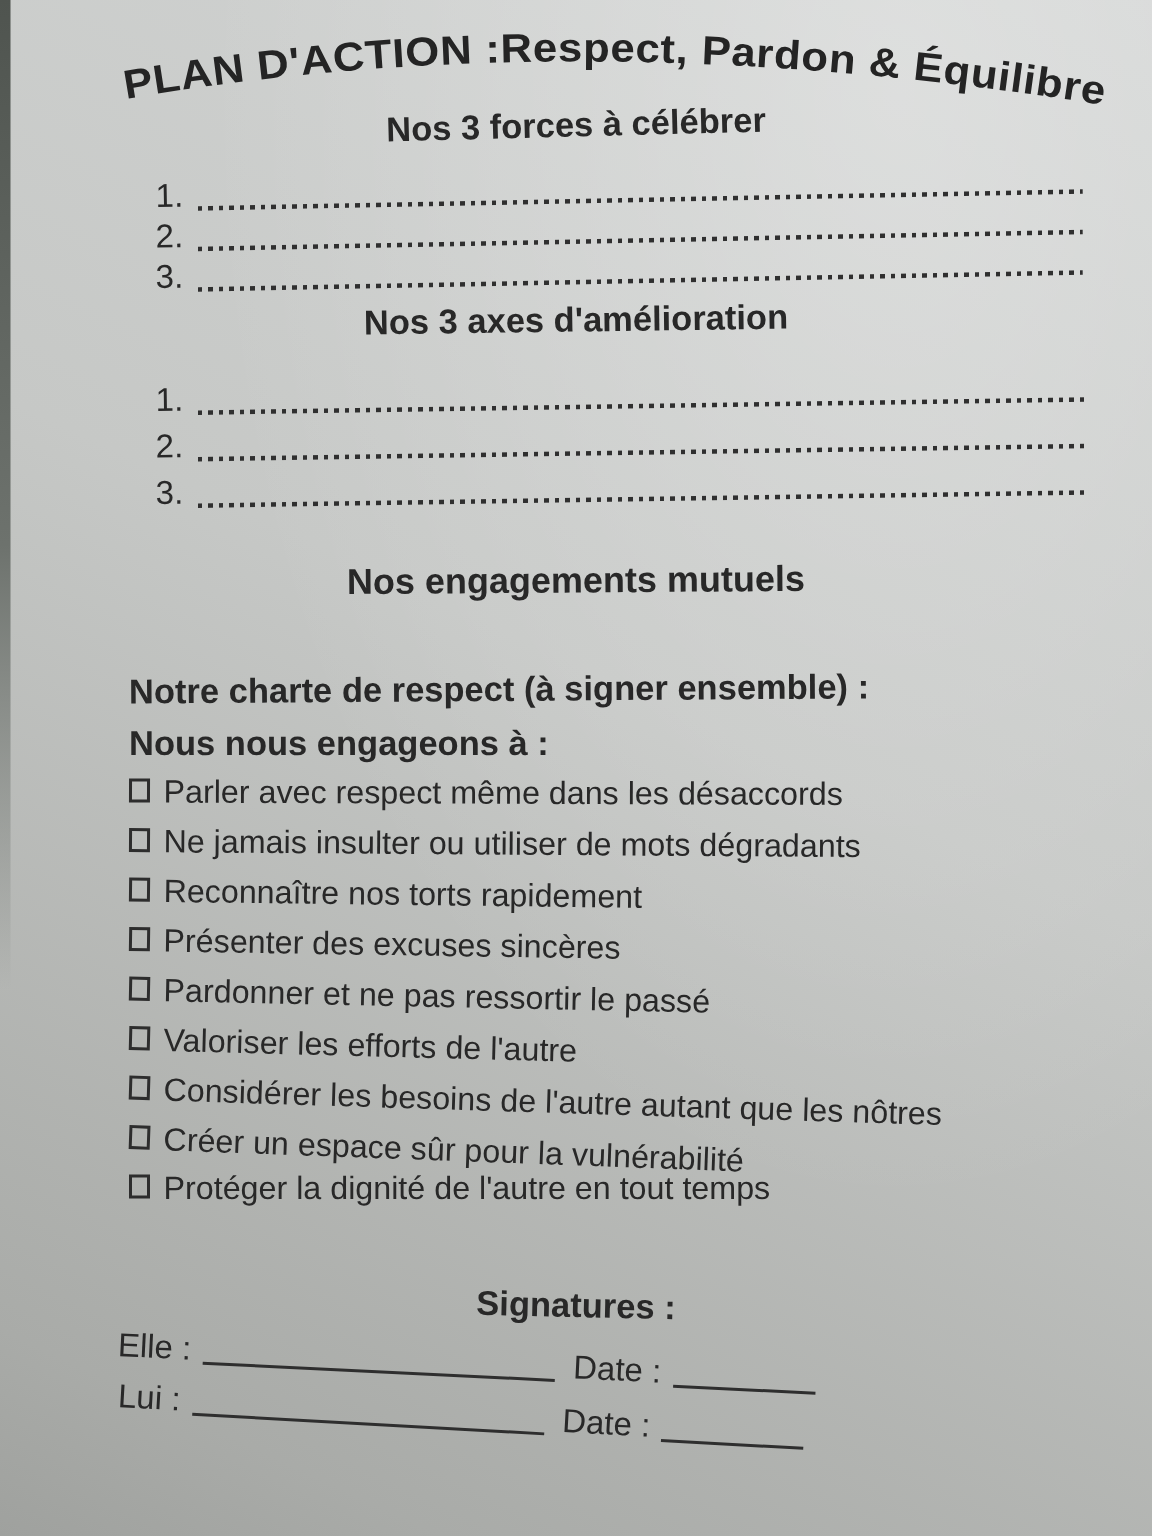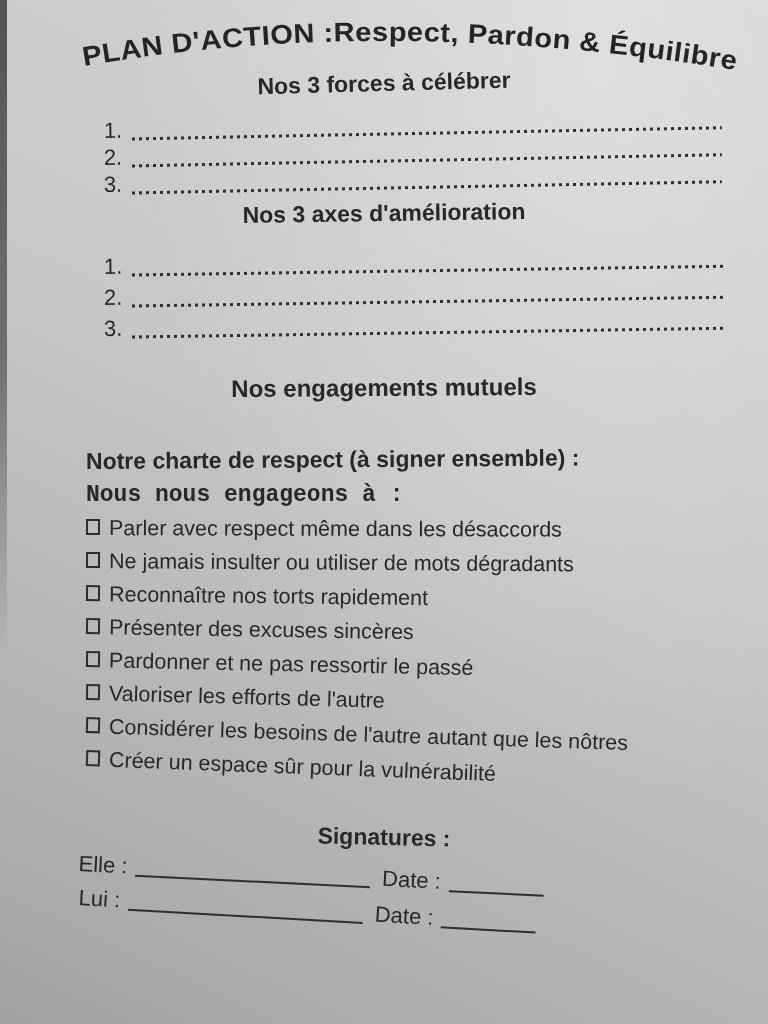--- a/index.html
+++ b/index.html
@@ -35,21 +35,21 @@
     background-image:repeating-linear-gradient(to right, #2f2f2f 0 3px, rgba(0,0,0,0) 3px 7px);
     background-size:100% 3px;
     background-repeat:no-repeat;
     background-position:0 calc(100% - 3px);
   }
   .h-center { text-align:center; font-size:23px; font-weight:bold; }
   .axes-heading { margin-top:2px; transform:rotate(-0.8deg); }
   .engagements-heading { margin-top:32px; font-size:24px; transform:rotate(-0.4deg); }
   .charte { margin:42px 20px 16px 86px; }
   .charte-heading { font-size:23px; font-weight:bold; line-height:34px; transform:rotate(-0.4deg); transform-origin:left center; }
-  .charte-intro { font-size:23px; font-weight:bold; line-height:34px;font-family:Liberation Mono, monospace; }
+  .charte-intro { font-size:23px; font-weight:bold; line-height:34px; }
   .check-item { font-size:21.5px; line-height:33px; white-space:nowrap; transform-origin:left center; }
   .cb {
     display:inline-block; width:10px; height:12px;
     border:2px solid #2d2d2d; margin-right:9px;
     vertical-align:baseline; position:relative; top:0px;
   }
   .check-item:nth-of-type(1) { transform:rotate(-0.2deg); }
   .check-item:nth-of-type(2) { transform:rotate(0deg); }
   .check-item:nth-of-type(3) { transform:rotate(0.2deg); }
   .check-item:nth-of-type(4) { transform:rotate(0.4deg); }
@@ -138,20 +138,23 @@
     </div>
     <div class="check-item">
       <span class="cb"></span><span>Valoriser les efforts de l'autre</span>
     </div>
     <div class="check-item">
       <span class="cb"></span><span>Considérer les besoins de l'autre autant que les nôtres</span>
     </div>
     <div class="check-item">
       <span class="cb"></span><span>Créer un espace sûr pour la vulnérabilité</span>
     </div>
+    <div class="check-item">
+      <span class="cb"></span><span>Protéger la dignité de l'autre en tout temps</span>
+    </div>
   </div>
 
   <div class="signatures-heading">Signatures :</div>
 
   <div class="sig-row elle">
     <span class="sig-label">Elle :</span>
     <span class="sig-line-long"></span>
     <span class="date-label">Date :</span>
     <span class="sig-line-short"></span>
   </div>

